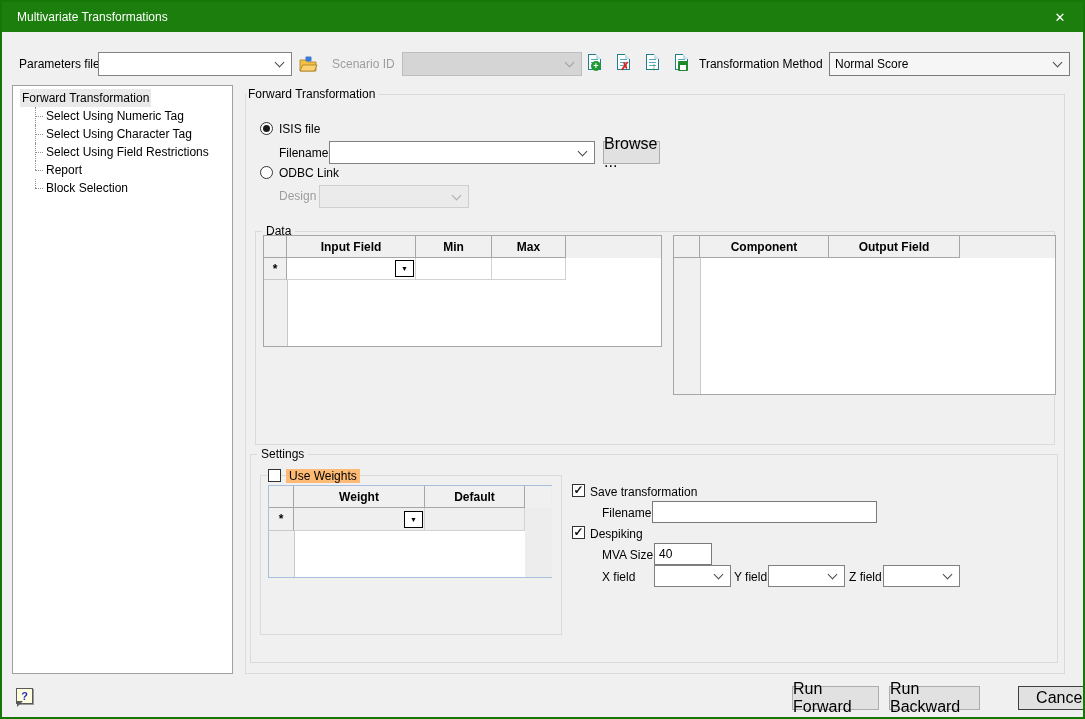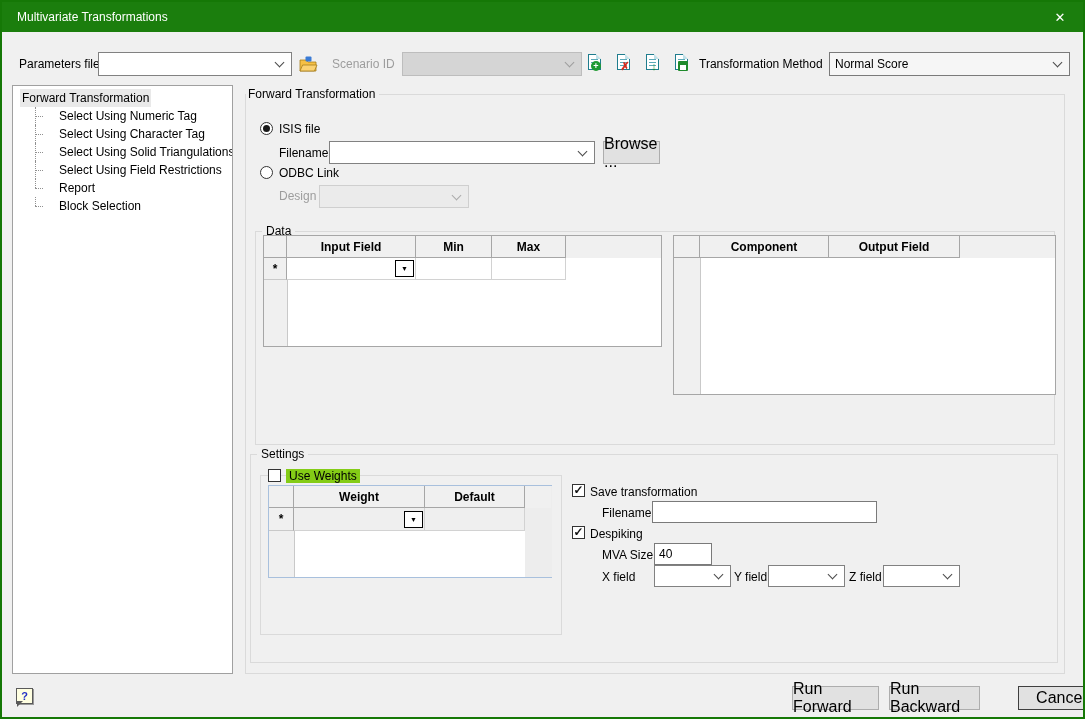--- a/index.html
+++ b/index.html
@@ -38,21 +38,21 @@
   .groupbox{position:absolute;border:1px solid #dadada;box-sizing:border-box;}
   .gb-label{position:absolute;top:-8px;left:6px;background:#f0f0f0;padding:0 4px;line-height:15px;white-space:nowrap;}
   .gb-label.at-edge{left:0;padding-left:2px;}
 
   
   .tree{position:absolute;left:10px;top:83px;width:221px;height:589px;box-sizing:border-box;
     background:#fff;border:1px solid #a0a0a0;padding-top:3px;overflow:hidden;}
   .titem{height:18px;line-height:18px;padding-left:7px;white-space:nowrap;position:relative;}
   .titem .tlabel{display:inline-block;padding:0 2px;}
   .titem.selected .tlabel{background:#e9e9e9;}
-  .titem.child{padding-left:44px;}
+  .titem.child{padding-left:31px;}
   .titem.child::before{content:"";position:absolute;left:22px;top:0;bottom:0;border-left:1px dotted #909090;}
   .titem.child.last::before{bottom:auto;height:9px;}
   .titem.child::after{content:"";position:absolute;left:22px;top:9px;width:8px;border-top:1px dotted #909090;}
 
   
   .radio{position:absolute;width:13px;height:13px;border:1px solid #333;border-radius:50%;
     background:#fff;box-sizing:border-box;}
   .radio.checked::after{content:"";position:absolute;left:2px;top:2px;width:7px;height:7px;border-radius:50%;background:#1a1a1a;}
   .checkbox{position:absolute;width:13px;height:13px;border:1px solid #333;background:#fff;
     box-sizing:border-box;font-size:12px;line-height:11px;text-align:center;font-weight:bold;color:#111;}
@@ -147,21 +147,20 @@
   <span class="lbl" style="left:697px;top:55px;">Transformation Method</span>
   <div class="combo btnstyle" style="left:827px;top:50px;width:241px;height:24px;">
     <span>Normal Score</span>
     <span class="chev"></span>
   </div>
 
   <div class="tree">
     <div class="titem selected"><span class="tlabel">Forward Transformation</span></div>
     <div class="titem child"><span class="tlabel">Select Using Numeric Tag</span></div>
     <div class="titem child"><span class="tlabel">Select Using Character Tag</span></div>
-    <div class="titem child"><span class="tlabel">Select Using Solid Triangulations</span></div>
     <div class="titem child"><span class="tlabel">Select Using Field Restrictions</span></div>
     <div class="titem child last"><span class="tlabel">Report</span></div>
     <div class="titem child last"><span class="tlabel">Block Selection</span></div>
   </div>
 
   <div class="groupbox" style="left:243px;top:92px;width:820px;height:580px;">
     <span class="gb-label at-edge">Forward Transformation</span>
   </div>
 
   <span class="radio checked" style="left:258px;top:120px;"></span>
@@ -207,21 +206,21 @@
     <div class="hcell" style="left:26px;width:129px;">Component</div>
     <div class="hcell" style="left:155px;width:131px;">Output Field</div>
   </div>
 
   <div class="groupbox" style="left:248px;top:452px;width:808px;height:209px;">
     <span class="gb-label">Settings</span>
   </div>
 
   <div class="groupbox" style="left:258px;top:473px;width:302px;height:160px;"></div>
   <span class="checkbox" style="left:266px;top:467px;"></span>
-  <span class="lbl" style="left:284px;top:467px;background:#84cc16;padding:0 3px;">Use Weights</span>
+  <span class="lbl" style="left:284px;top:467px;background:#fdba74;padding:0 3px;">Use Weights</span>
 
   <div class="grid blue" style="left:266px;top:483px;width:284px;height:93px;">
     <div class="graystrip" style="left:256px;width:27px;"></div>
     <div class="hstrip"></div>
     <div class="rowhdr-col" style="width:25px;"></div>
     <div class="hcell" style="left:0;width:25px;"></div>
     <div class="hcell" style="left:25px;width:131px;">Weight</div>
     <div class="hcell" style="left:156px;width:100px;">Default</div>
     <div class="rowstar" style="left:0;top:22px;width:25px;height:23px;">*</div>
     <div class="rcell gray" style="left:25px;top:22px;width:131px;height:23px;"></div>

